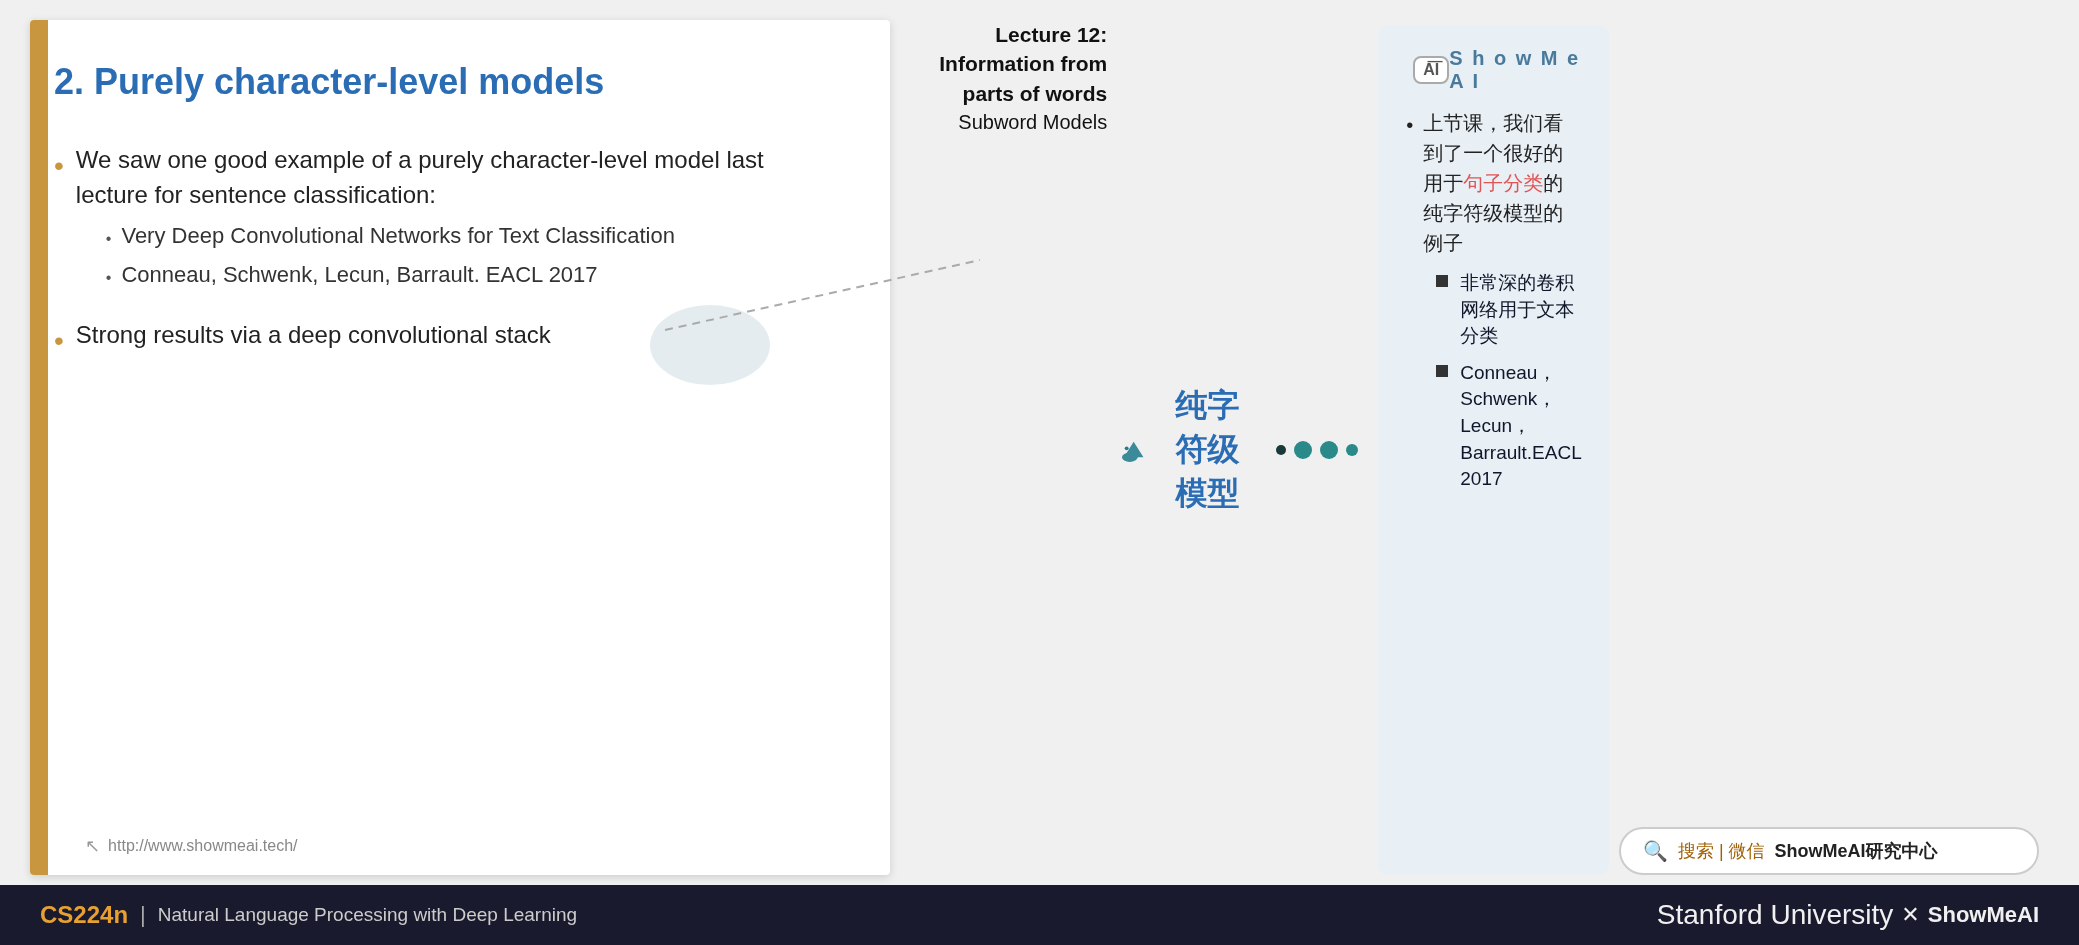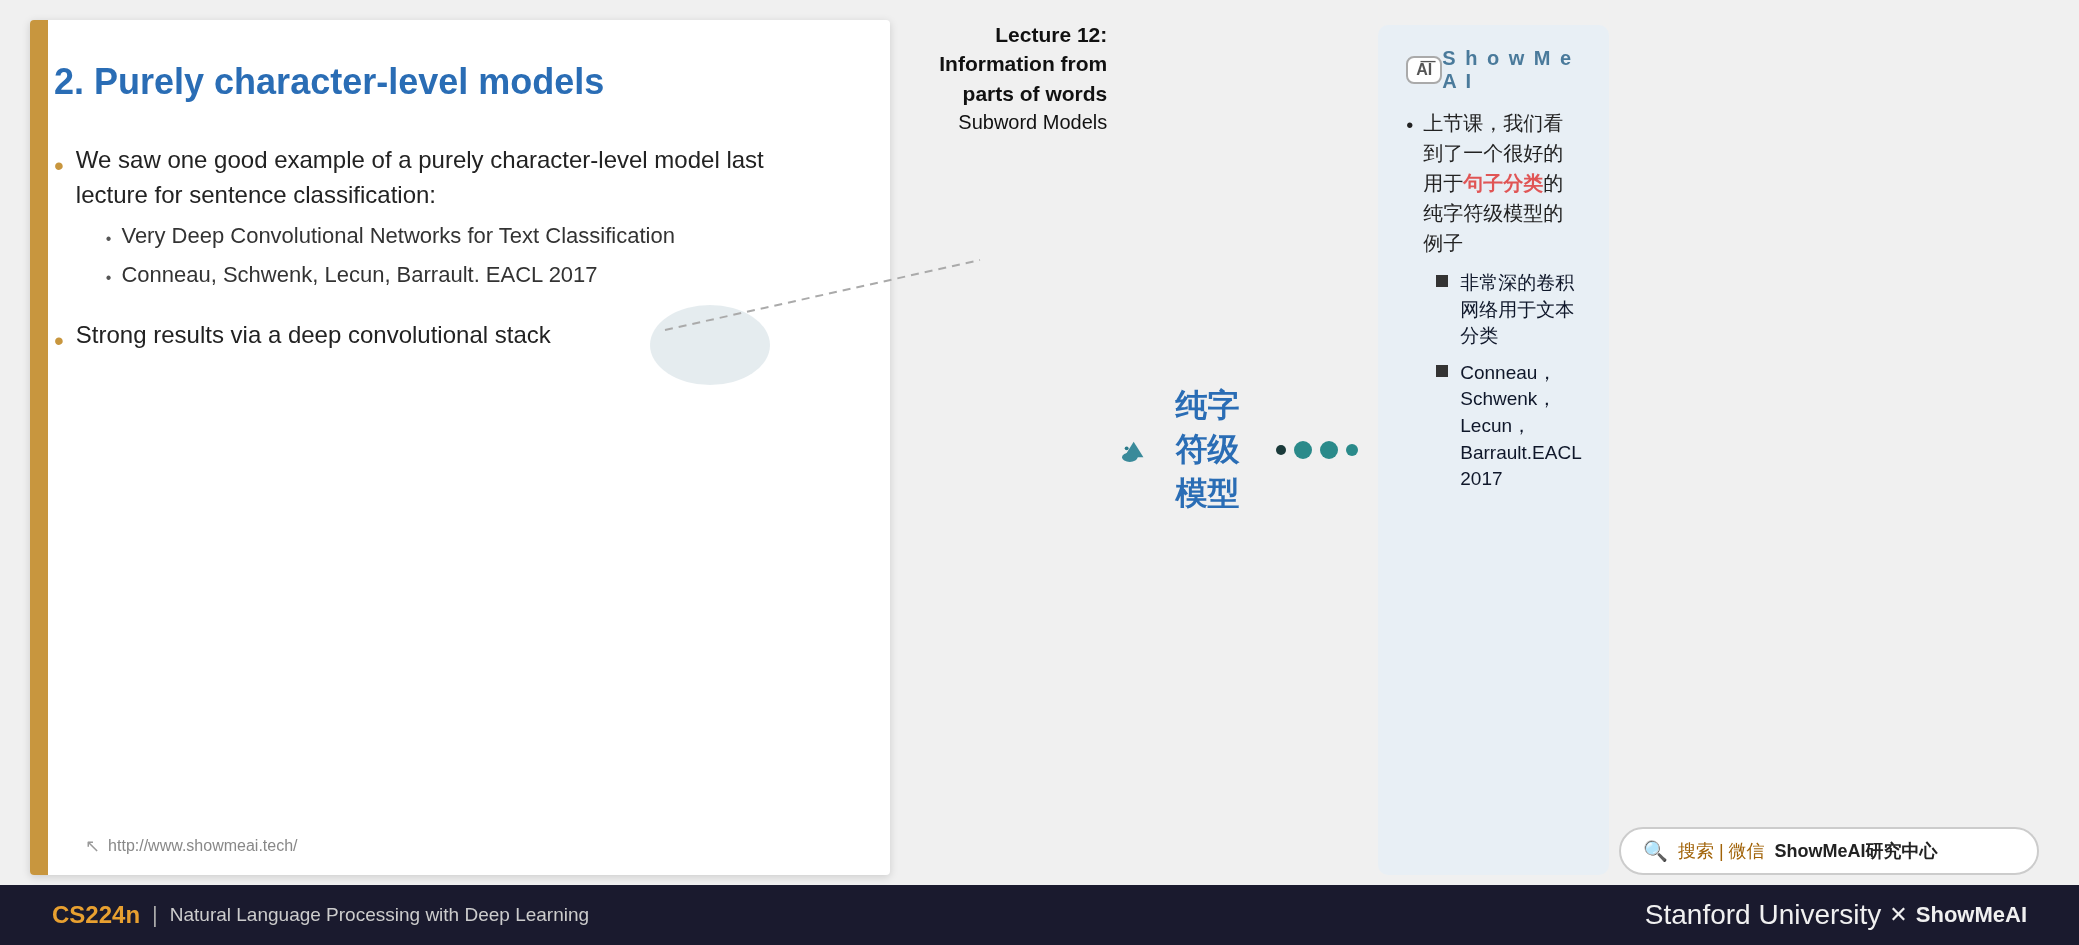--- a/index.html
+++ b/index.html
@@ -183,20 +183,21 @@
       border-radius: 10px;
       padding: 22px 28px;
       margin-top: 5px;
       flex: 1;
     }
     .card-top-row {
       display: flex;
       align-items: center;
       justify-content: flex-start;
       margin-bottom: 15px;
+      margin-left: 7px;
     }
     .ai-badge {
       background: white;
       border: 2px solid #aaa;
       border-radius: 8px;
       padding: 3px 8px;
       font-size: 16px;
       color: #555;
       font-weight: bold;
     }
@@ -215,21 +216,20 @@
       line-height: 1.5;
     }
     .card-bullet-dot {
       margin-right: 10px;
       font-size: 20px;
       flex-shrink: 0;
       margin-top: 2px;
     }
     .highlight-red {
       color: #e05555;
-      font-weight: bold;
     }
     .card-sub-bullets {
       margin-left: 30px;
       margin-top: 8px;
     }
     .card-sub-item {
       display: flex;
       align-items: flex-start;
       margin-bottom: 10px;
       font-size: 19px;
@@ -271,21 +271,21 @@
       font-weight: bold;
       color: #222;
     }
 
     
     .footer {
       background: #1a1a2e;
       height: 60px;
       display: flex;
       align-items: center;
-      padding: 0 52px;
+      padding: 0 40px;
       flex-shrink: 0;
     }
     .footer-left {
       display: flex;
       align-items: center;
       gap: 12px;
     }
     .footer-cs224n {
       font-size: 24px;
       font-weight: bold;

